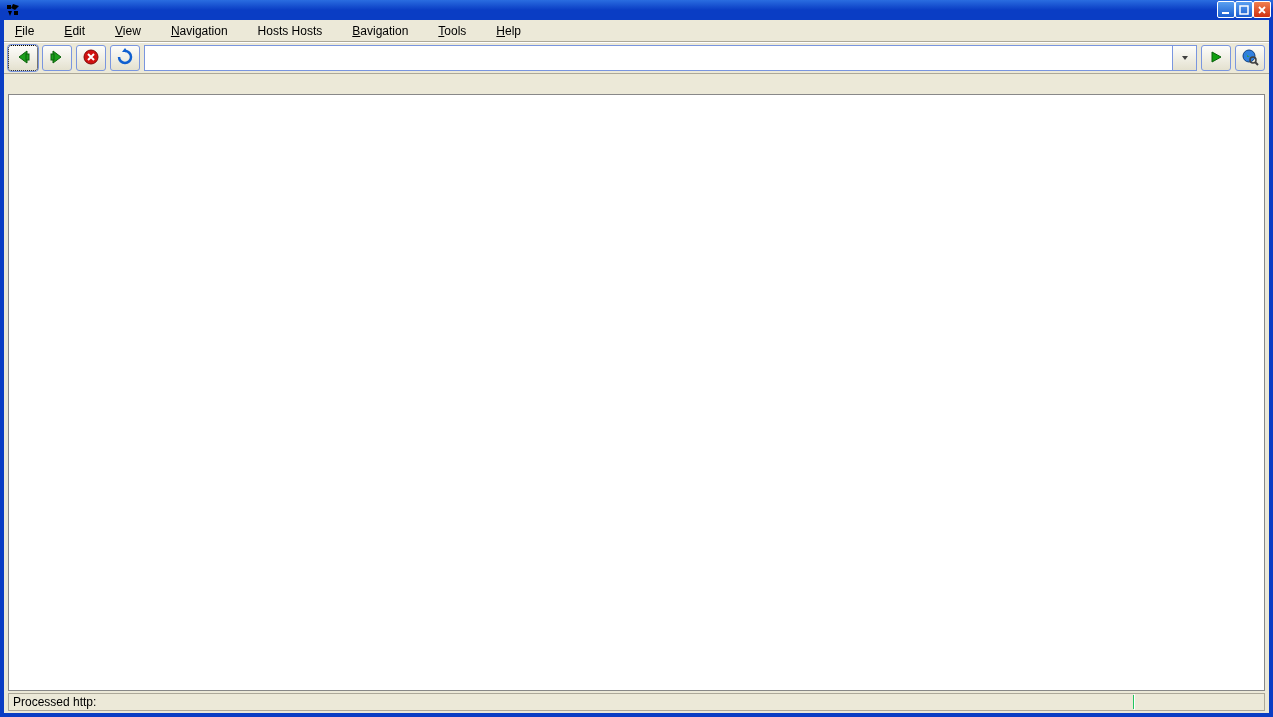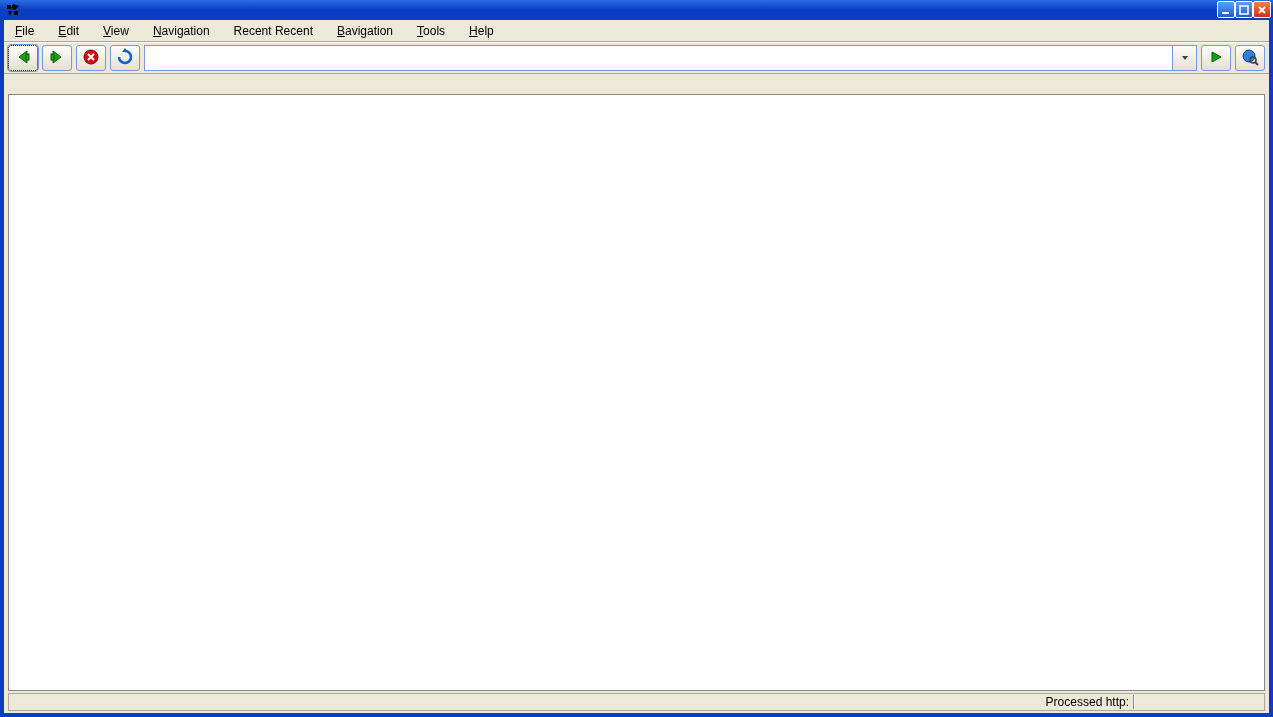--- a/index.html
+++ b/index.html
@@ -42,21 +42,21 @@
 .tbtn.close { background: linear-gradient(to bottom,#f08050,#d03010); }
 .tbtn svg { display:block; }
 
 .menubar {
   background: #ece9d8;
   border-bottom: 1px solid #aca899;
   height: 22px;
   display: flex;
   align-items: center;
   padding: 0 4px;
-  gap: 10px;
+  gap: 16px;
 }
 .menu-item {
   padding: 2px 7px;
   cursor: pointer;
   font-size: 12px;
   color: #000;
 }
 .menu-u { text-decoration: underline; }
 
 .toolbar {
@@ -119,21 +119,20 @@
   display:flex;
   align-items:center;
   font-size:12px;
 }
 .status-text {
   flex:1;
   padding: 0 4px;
   border-right:1px solid #22c55e;
   white-space:nowrap;
   overflow:hidden;
-  text-align:right;
 }
 .status-panel {
   width: 130px;
   height:100%;
   border-left:1px solid #fff;
 }
 .inner {
   position:absolute;
   left:4px; right:4px; top:20px; bottom:4px;
   background:#ece9d8;
@@ -167,21 +166,21 @@
   </div>
 </div>
 
 <div class="inner">
 
   <div class="menubar">
     <div class="menu-item"><span class="menu-u">F</span><span>ile</span></div>
     <div class="menu-item"><span class="menu-u">E</span><span>dit</span></div>
     <div class="menu-item"><span class="menu-u">V</span><span>iew</span></div>
     <div class="menu-item"><span class="menu-u">N</span><span>avigation</span></div>
-    <div class="menu-item"><span>Recent Recent</span></div>
+    <div class="menu-item"><span>Hosts Hosts</span></div>
     <div class="menu-item"><span class="menu-u">B</span><span>avigation</span></div>
     <div class="menu-item"><span class="menu-u">T</span><span>ools</span></div>
     <div class="menu-item"><span class="menu-u">H</span><span>elp</span></div>
   </div>
 
   <div class="toolbar">
     <div class="tool-btn focus">
       <span>
         <svg width="18" height="18" viewBox="0 0 18 18">
             <path d="M13 3 L5 9 L13 15 Z" fill="#1aa01a" stroke="#0a600a" stroke-width="1"></path>

